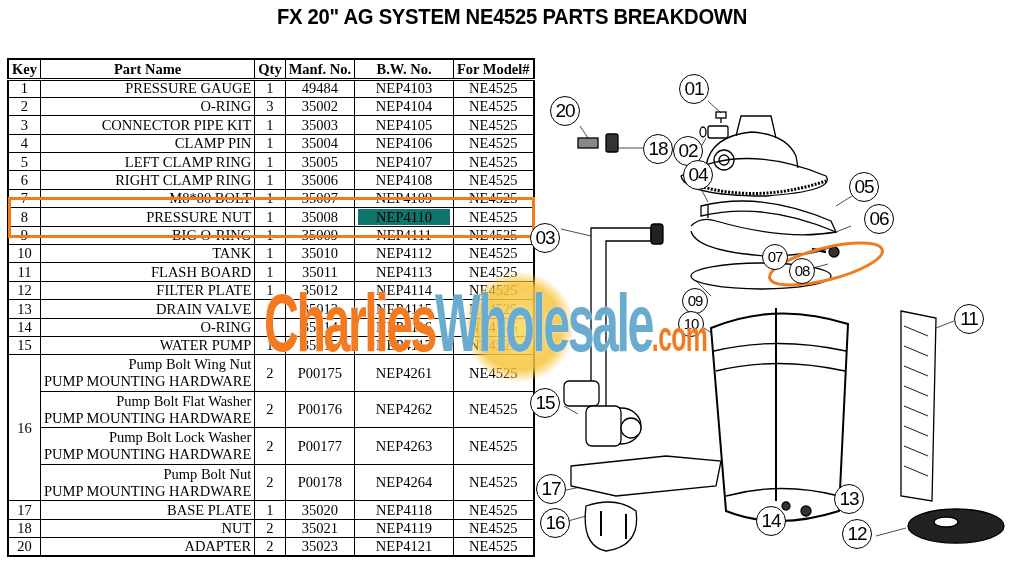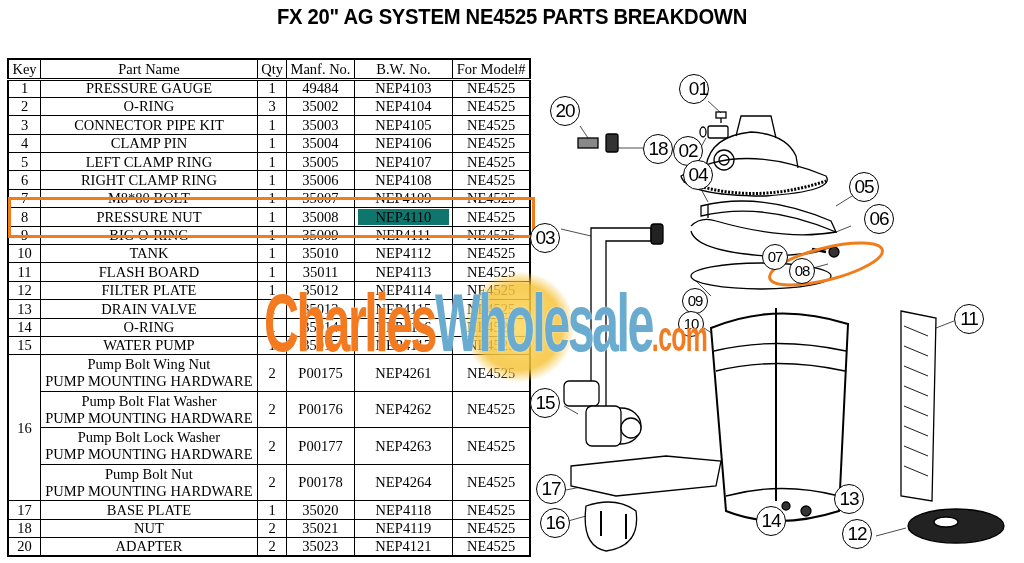--- a/index.html
+++ b/index.html
@@ -11,23 +11,23 @@
     font-family: "Liberation Sans", sans-serif; font-weight: bold; font-size: 22px;
     letter-spacing: -0.3px; transform: scaleX(0.92); transform-origin: center;
   }
 
   .parts-table {
     position: absolute; left: 7px; top: 58px; width: 524px;
     border-collapse: collapse; border: 2px solid #000;
     font-size: 14.5px; line-height: 1;
   }
   .parts-table th, .parts-table td { border: 1px solid #000; padding: 0 3px; height: 18.4px; white-space: nowrap; }
-  .parts-table thead th { font-weight: normal; text-align: center; height: 20px; border-bottom: 3px double #000; font-size: 14.5px; }
+  .parts-table thead th { font-weight: bold; text-align: center; height: 20px; border-bottom: 3px double #000; font-size: 14.5px; }
   .parts-table td.c { text-align: center; }
-  .parts-table td.l { text-align: center; }
+  .parts-table td.l { text-align: right; }
   .parts-table tr.tall td { height: 36.5px; }
   .parts-table td .l1, .parts-table td .l2 { display: block; line-height: 17px; }
   .hl { background: #0f766e; padding: 0 18px; }
 
   col.k { width: 37px; } col.n { width: 230px; } col.q { width: 34px; }
   col.m { width: 63px; } col.b { width: 79px; } col.f { width: 81px; }
 
   .orange-box {
     position: absolute; left: 8px; top: 197px; width: 527px; height: 41px;
     border: 3px solid #f07d1c;
@@ -359,21 +359,21 @@
       <path d="M35 410 L130 400 L185 405 L180 430 L80 440 L35 430 Z" fill="#fff"></path>
 
       <path d="M50 450 Q80 440 100 455 Q105 490 70 495 Q45 490 50 450 Z"></path>
       <line x1="65" y1="455" x2="65" y2="480" stroke-width="2"></line>
       <line x1="90" y1="458" x2="90" y2="483" stroke-width="2"></line>
     </g>
 
     <ellipse cx="290" cy="208" rx="58" ry="16" transform="rotate(-14 290 208)" fill="none" stroke="#f07d1c" stroke-width="3"></ellipse>
   </svg>
 
-  <div class="callout" style="left:143px;top:18px;text-align:right;">01</div>
+  <div class="callout" style="left:143px;top:18px;">01</div>
   <div class="callout" style="left:137px;top:80px;">02</div>
   <div class="callout" style="left:-6px;top:167px;">03</div>
   <div class="callout" style="left:147px;top:104px;">04</div>
   <div class="callout" style="left:313px;top:116px;">05</div>
   <div class="callout" style="left:328px;top:148px;text-align:center;">06</div>
   <div class="callout small" style="left:226px;top:188px;">07</div>
   <div class="callout small" style="left:253px;top:202px;">08</div>
   <div class="callout small" style="left:146px;top:212px;margin-top:20px;">09</div>
   <div class="callout small" style="left:142px;top:255px;">10</div>
   <div class="callout" style="left:418px;top:248px;">11</div>

